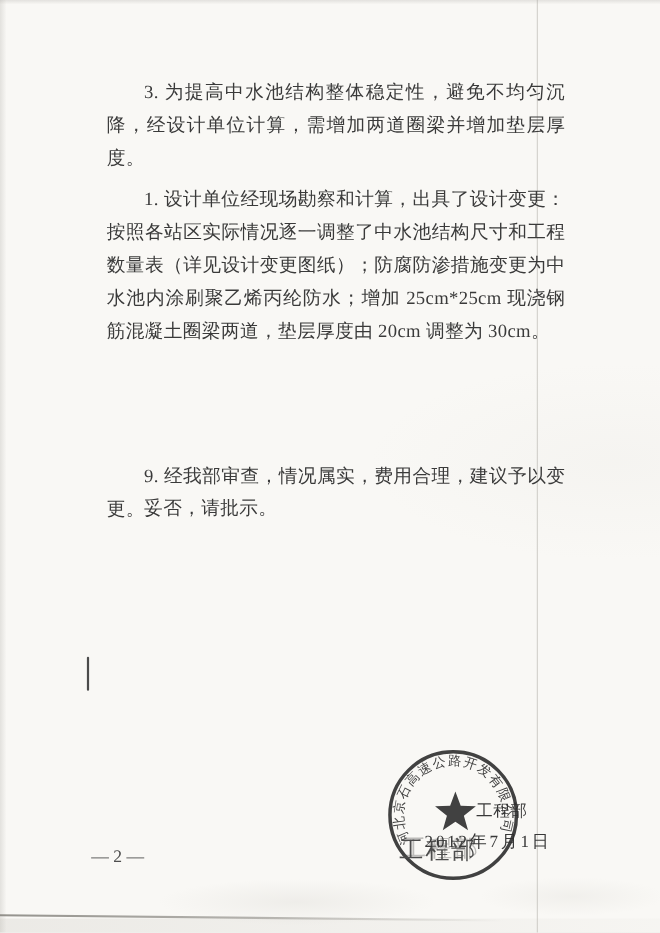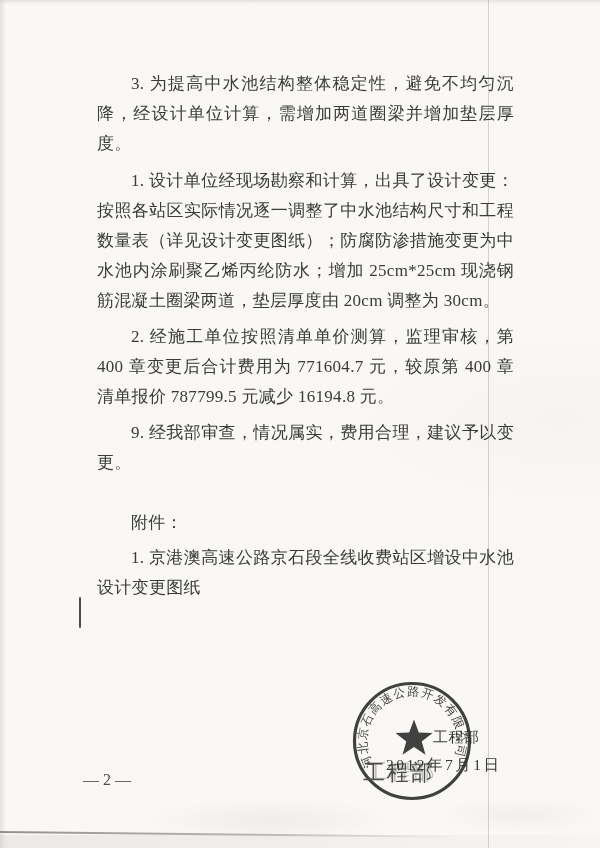--- a/index.html
+++ b/index.html
@@ -71,24 +71,22 @@
 <body>
 
 <div class="page">
 
   <div class="edge-top"></div>
   <div class="edge-left"></div>
   <div class="crease"></div>
 
   <p class="para" style="top:69px">3. 为提高中水池结构整体稳定性，避免不均匀沉降，经设计单位计算，需增加两道圈梁并增加垫层厚度。</p>
   <p class="para" style="top:166px">1. 设计单位经现场勘察和计算，出具了设计变更：按照各站区实际情况逐一调整了中水池结构尺寸和工程数量表（详见设计变更图纸）；防腐防渗措施变更为中水池内涂刷聚乙烯丙纶防水；增加 25cm*25cm 现浇钢筋混凝土圈梁两道，垫层厚度由 20cm 调整为 30cm。</p>
-  <p class="para" style="top:322px">2. 经施工单位按照清单单价测算，监理审核，第 400 章变更后合计费用为 771604.7 元，较原第 400 章清单报价 787799.5 元减少 16194.8 元。</p>
   <p class="para" style="top:418px">9. 经我部审查，情况属实，费用合理，建议予以变更。</p>
-  <p class="para" style="top:508px">附件：</p>
-  <p class="para" style="top:543px">1. 京港澳高速公路京石段全线收费站区增设中水池设计变更图纸</p>
+  <p class="para" style="top:447px">妥否，请批示。</p>
 
   <div class="pen-mark"></div>
 
   <div class="stamp-wrap">
     <svg width="180" height="140" viewBox="0 0 180 140" xmlns="http://www.w3.org/2000/svg">
 
       <text x="93" y="74" font-size="15" letter-spacing="0.5" fill="#383838">工程部</text>
       <text x="46" y="102" font-size="15.5" letter-spacing="2.5" fill="#383838">2012年7月1日</text>
 
       <g class="seal-ink">

